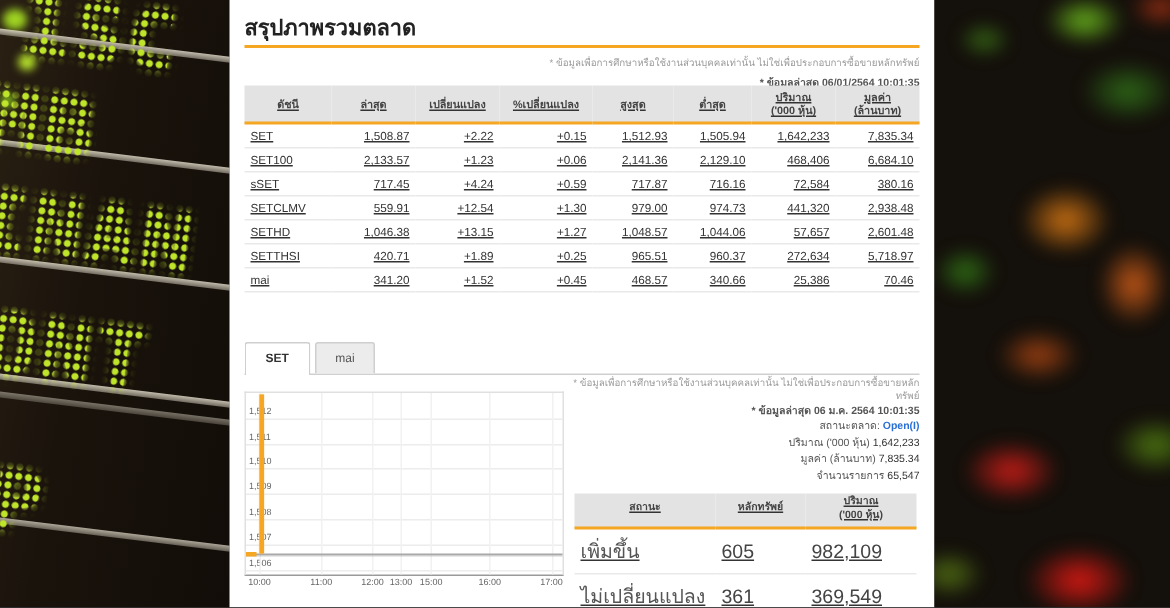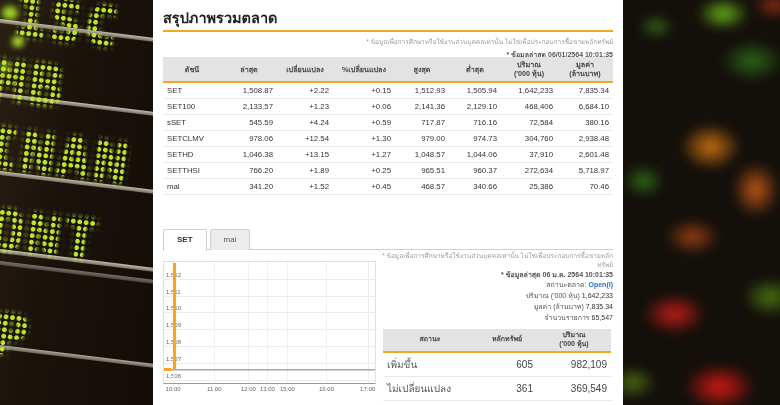--- a/index.html
+++ b/index.html
@@ -44,21 +44,21 @@
       radial-gradient(34px 24px at 12% 92%,rgba(120,170,25,.6),rgba(120,170,25,0) 70%);}
 
   
   .panel{position:absolute;left:153px;top:0;width:470px;height:405px;background:#fff;color:#333;}
   .page-title{position:absolute;left:10px;top:6px;font-size:14.5px;font-weight:bold;color:#222;}
   .title-rule{position:absolute;left:10px;top:30px;width:450px;height:2px;background:#F5A623;}
   .top-note{position:absolute;right:10px;top:37px;text-align:right;}
   .top-note .d1{font-size:6.5px;color:#9a9a9a;}
   .top-note .d2{font-size:7px;color:#555;font-weight:bold;margin-top:2px;}
 
-  table{border-collapse:collapse;}
+  table{border-collapse:collapse;text-decoration:underline;}
   .idx-table{position:absolute;left:10px;top:57px;width:450px;table-layout:fixed;}
   .idx-table th{background:#e3e3e3;border-bottom:2px solid #F5A623;font-weight:bold;color:#444;
     font-size:7.2px;text-align:center;vertical-align:middle;padding:3px 3px;white-space:pre-line;line-height:1.25;}
   .idx-table td{border-bottom:1px solid #e9e9e9;font-size:7.8px;color:#333;text-align:right;
     padding:3px 4px;white-space:nowrap;}
   .idx-table td.name{text-align:left;}
   .idx-table col.c-name{width:58px;} .idx-table col.c-num{width:56px;}
   .up{color:#1A9C3E;} .down{color:#E05252;} .link{color:#4A86C8;}
 
   .tabs{position:absolute;left:10px;top:228px;width:450px;height:21px;border-bottom:1px solid #cfcfcf;}
@@ -79,23 +79,23 @@
   .side-info{position:absolute;right:10px;top:252px;text-align:right;line-height:1.55;}
   .side-info .s1{font-size:6.5px;color:#9a9a9a;line-height:1.35;}
   .side-info .s2{font-size:7px;color:#555;font-weight:bold;}
   .side-info .row{font-size:7px;color:#555;}
   .side-info .val{color:#333;}
   .side-info .open{color:#2A6FD4;font-weight:bold;}
 
   .status-table{position:absolute;left:230px;top:329px;width:228px;table-layout:fixed;}
   .status-table th{background:#e3e3e3;border-bottom:2px solid #F5A623;font-weight:bold;color:#444;
     font-size:7px;text-align:center;vertical-align:middle;padding:2px 4px;white-space:pre-line;line-height:1.25;}
-  .status-table td{border-bottom:1px solid #e9e9e9;font-size:10px;color:#444;padding:4px 4px;white-space:nowrap;}
+  .status-table td{border-bottom:1px solid #e9e9e9;font-size:13px;color:#444;padding:4px 4px;white-space:nowrap;}
   .status-table td.lab{text-align:left;color:#555;}
-  .status-table td.num{text-align:right;}
+  .status-table td.num{}
   .status-table col.sc1{width:94px;} .status-table col.sc2{width:60px;} .status-table col.sc3{width:74px;}
 </style>
 </head>
 <body>
 
 <div class="screen">
 
   <div class="led-left" id="led-left">
     <div class="glow-dot" style="left:2px;top:6px;width:16px;height:14px;background:#9fd422;"></div>
     <div class="glow-dot" style="left:12px;top:36px;width:12px;height:11px;background:#b8e32c;"></div>
@@ -163,51 +163,51 @@
             <td>2,133.57</td>
             <td class="up">+1.23</td>
             <td class="up">+0.06</td>
             <td>2,141.36</td>
             <td>2,129.10</td>
             <td>468,406</td>
             <td>6,684.10</td>
           </tr>
           <tr>
             <td class="name link">sSET</td>
-            <td>545.59</td>
+            <td>717.45</td>
             <td class="up">+4.24</td>
             <td class="up">+0.59</td>
             <td>717.87</td>
             <td>716.16</td>
             <td>72,584</td>
             <td>380.16</td>
           </tr>
           <tr>
             <td class="name link">SETCLMV</td>
-            <td>978.06</td>
+            <td>559.91</td>
             <td class="up">+12.54</td>
             <td class="up">+1.30</td>
             <td>979.00</td>
             <td>974.73</td>
-            <td>304,760</td>
+            <td>441,320</td>
             <td>2,938.48</td>
           </tr>
           <tr>
             <td class="name link">SETHD</td>
             <td>1,046.38</td>
             <td class="up">+13.15</td>
             <td class="up">+1.27</td>
             <td>1,048.57</td>
             <td>1,044.06</td>
-            <td>37,910</td>
+            <td>57,657</td>
             <td>2,601.48</td>
           </tr>
           <tr>
             <td class="name link">SETTHSI</td>
-            <td>766.20</td>
+            <td>420.71</td>
             <td class="up">+1.89</td>
             <td class="up">+0.25</td>
             <td>965.51</td>
             <td>960.37</td>
             <td>272,634</td>
             <td>5,718.97</td>
           </tr>
           <tr>
             <td class="name link">mai</td>
             <td>341.20</td>

